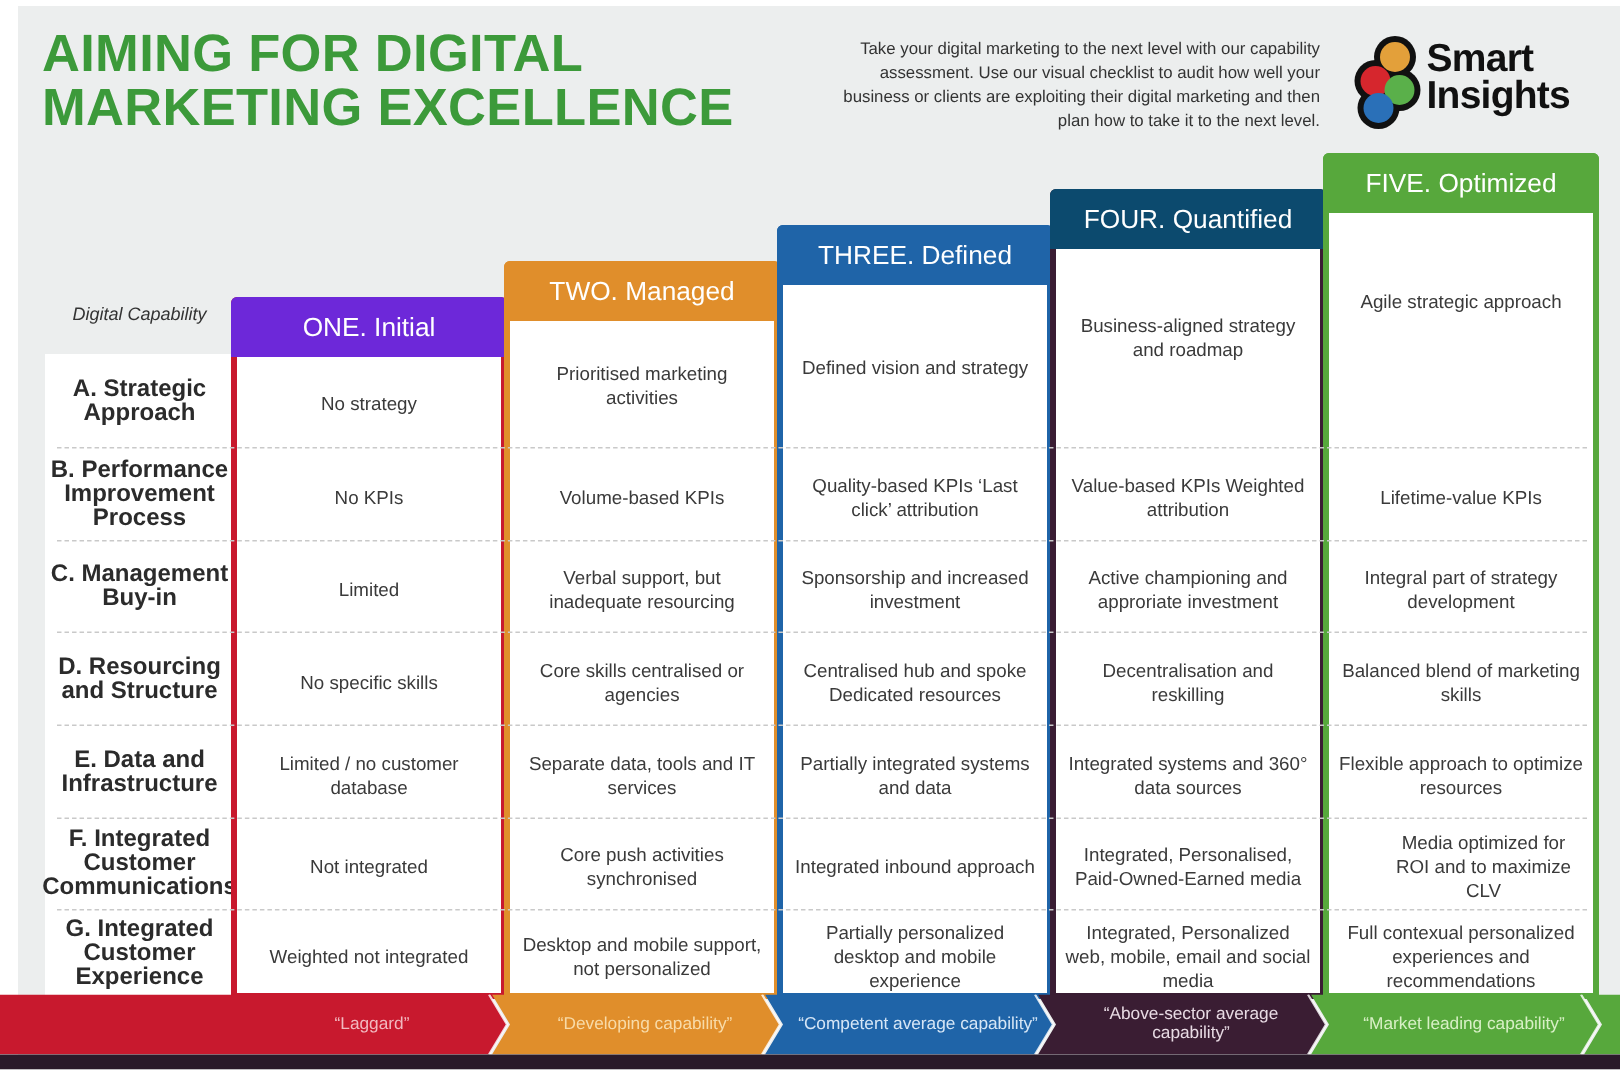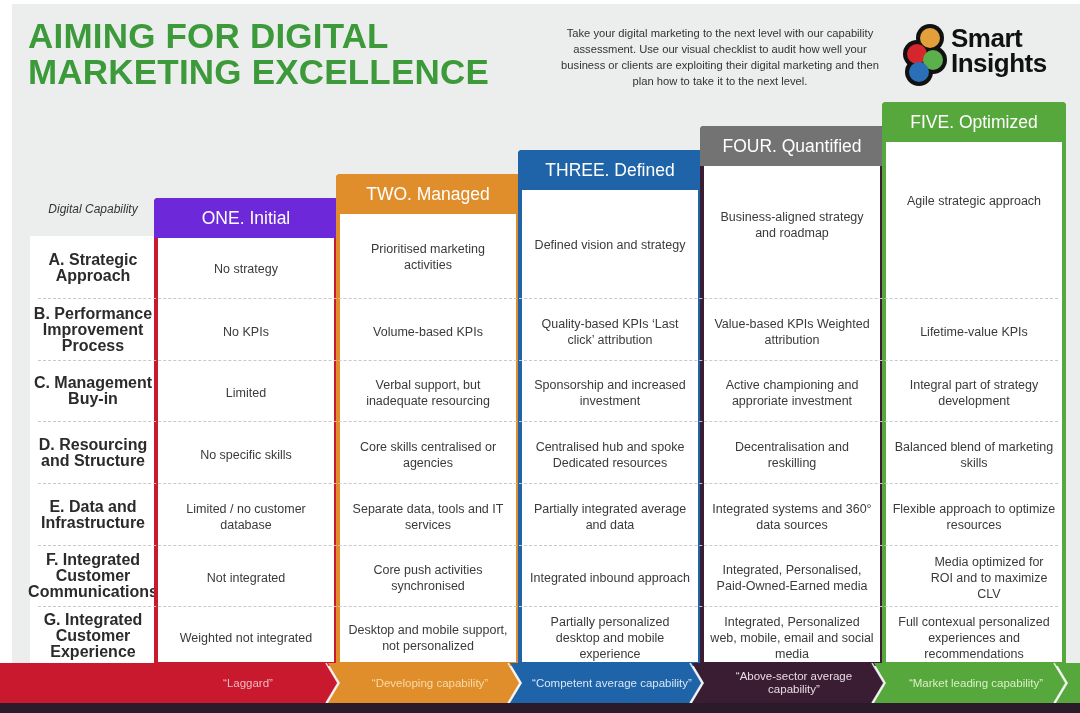--- a/index.html
+++ b/index.html
@@ -15,21 +15,21 @@
       background: #eceeee;
     }
     .title {
       position: absolute; left: 28px; top: 18px;
       color: #3c9a3a; font-weight: bold; font-size: 35px; line-height: 36px;
       letter-spacing: 0.2px;
     }
     .title span { display: block; }
     .intro {
       position: absolute; left: 560px; top: 25px; width: 320px;
-      text-align: center; font-size: 11.2px; line-height: 16px; color: #333;
+      text-align: right; font-size: 11.2px; line-height: 16px; color: #333;
     }
     .logo { position: absolute; left: 900px; top: 22px; width: 150px; height: 66px; }
     .logo-text {
       position: absolute; left: 51px; top: 4px; font-weight: bold; font-size: 26px;
       line-height: 25px; color: #111; letter-spacing: -0.5px;
     }
     .logo-text span { display: block; }
 
     
     .cap-col {
@@ -136,27 +136,27 @@
   <div class="cell" style="top:370px;height:60px;">Core push activities synchronised</div>
   <div class="cell" style="top:431px;height:58px;">Desktop and mobile support, not personalized</div>
 </div>
 
 <div class="stage" style="left:518px;top:150px;width:184px;height:516px;border-color:#1f64a8;">
   <div class="stage-head" style="height:40px;background:#1f64a8;">THREE. Defined</div>
   <div class="cell" style="top:36px;height:110px;">Defined vision and strategy</div>
   <div class="cell" style="top:148px;height:60px;">Quality-based KPIs ‘Last click’ attribution</div>
   <div class="cell" style="top:209px;height:60px;">Sponsorship and increased investment</div>
   <div class="cell" style="top:271px;height:60px;">Centralised hub and spoke Dedicated resources</div>
-  <div class="cell" style="top:333px;height:60px;">Partially integrated average and data</div>
+  <div class="cell" style="top:333px;height:60px;">Partially integrated systems and data</div>
   <div class="cell" style="top:394px;height:60px;">Integrated inbound approach</div>
   <div class="cell" style="top:455px;height:58px;">Partially personalized desktop and mobile experience</div>
 </div>
 
 <div class="stage" style="left:700px;top:126px;width:184px;height:540px;border-color:#3a1d33;">
-  <div class="stage-head" style="height:40px;background:#737373;">FOUR. Quantified</div>
+  <div class="stage-head" style="height:40px;background:#0c4a6e;">FOUR. Quantified</div>
   <div class="cell" style="top:36px;height:134px;padding-bottom:16px;">Business-aligned strategy and roadmap</div>
   <div class="cell" style="top:172px;height:60px;">Value-based KPIs Weighted attribution</div>
   <div class="cell" style="top:233px;height:60px;">Active championing and approriate investment</div>
   <div class="cell" style="top:295px;height:60px;">Decentralisation and reskilling</div>
   <div class="cell" style="top:357px;height:60px;">Integrated systems and 360° data sources</div>
   <div class="cell" style="top:418px;height:60px;">Integrated, Personalised, Paid-Owned-Earned media</div>
   <div class="cell" style="top:479px;height:58px;">Integrated, Personalized web, mobile, email and social media</div>
 </div>
 
 <div class="stage" style="left:882px;top:102px;width:184px;height:564px;border-color:#57a83c;">

